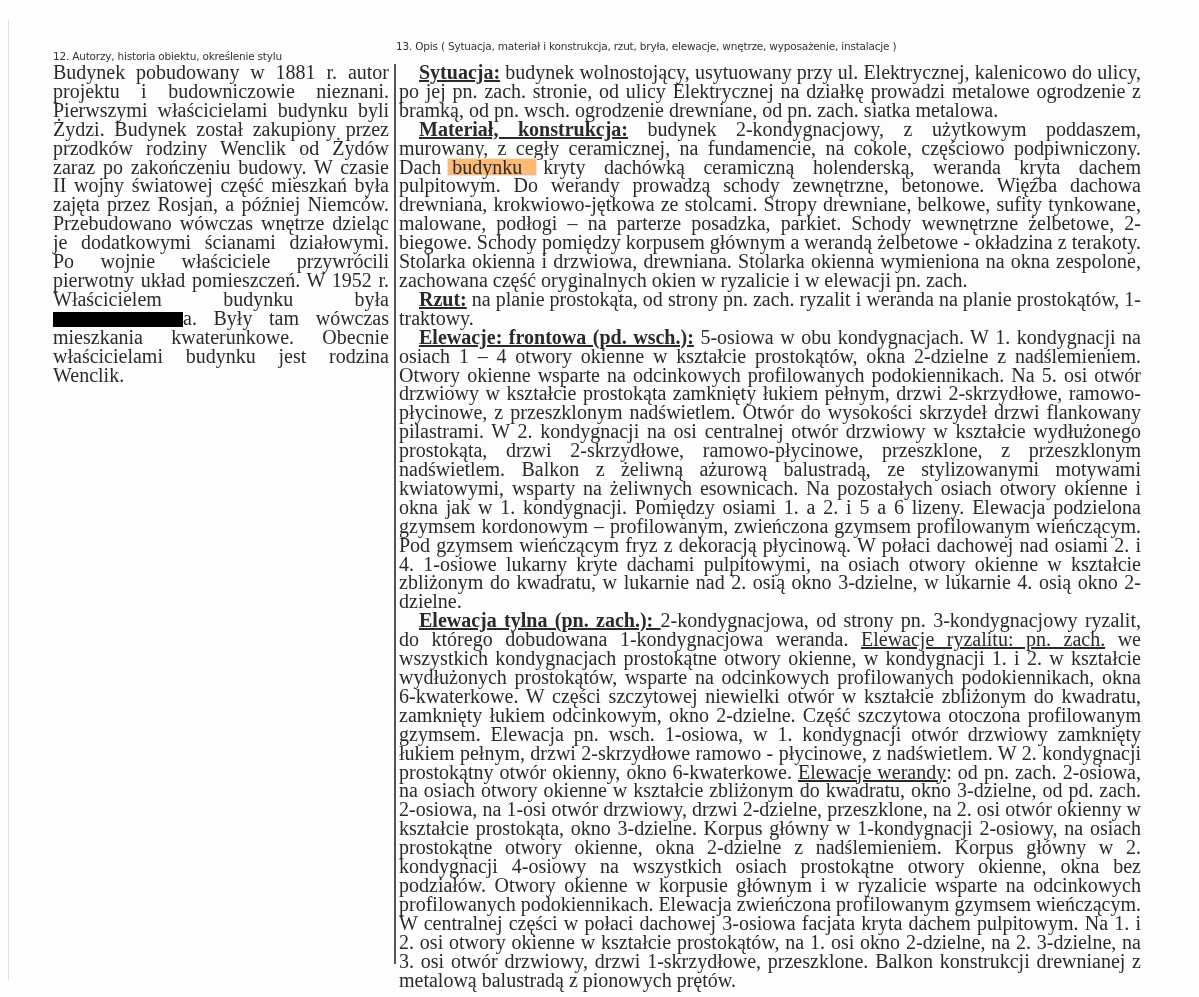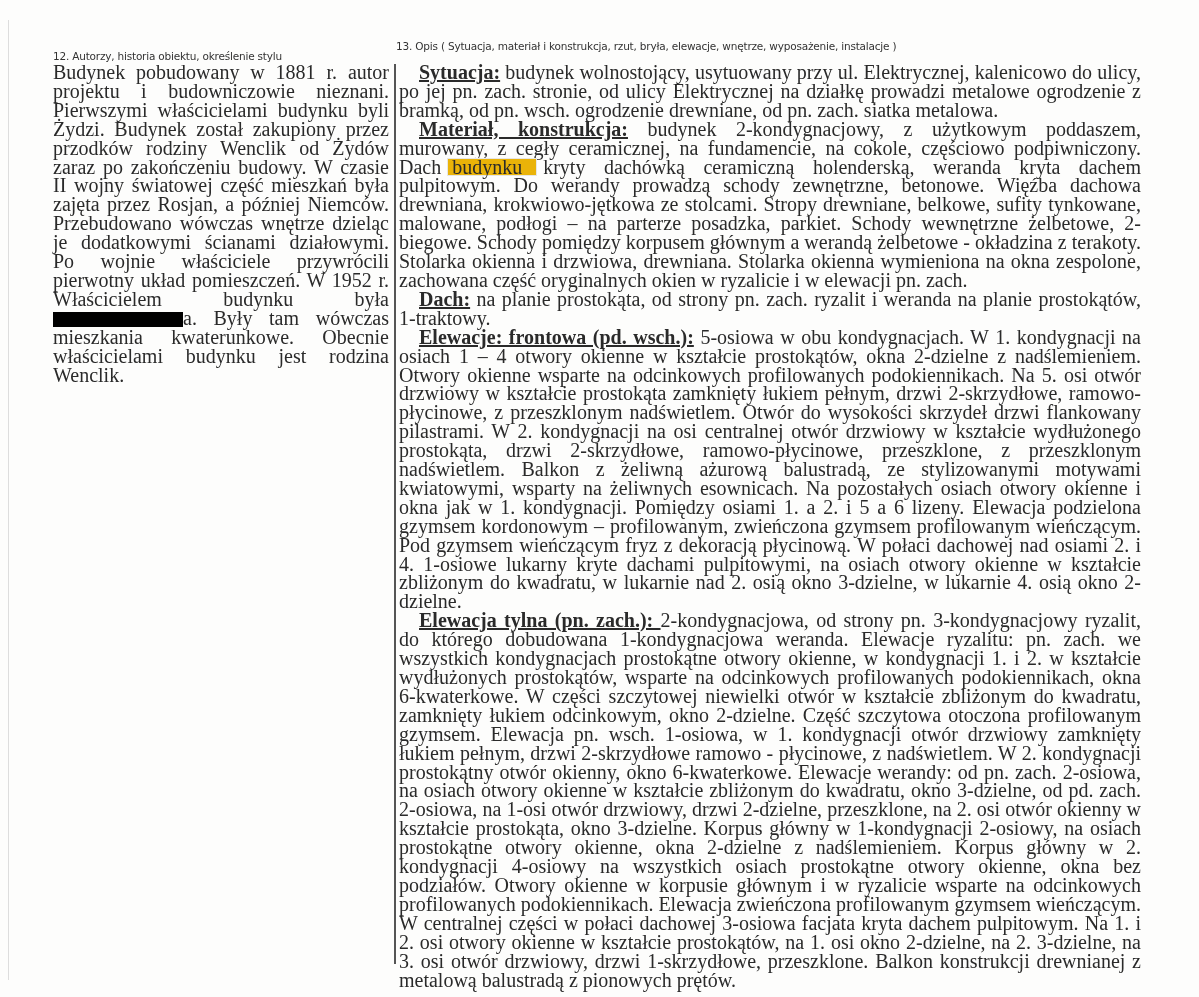--- a/index.html
+++ b/index.html
@@ -57,32 +57,32 @@
   }
   .vline {
     position: absolute;
     background: #555;
     width: 1.5px;
   }
   #vline-mid { left: 394px; top: 64px; height: 900px; }
   #vline-left-edge { left: 8px; top: 20px; height: 960px; background: #ddd; width: 1px; }
 
   .head { font-weight: bold; text-decoration: underline; margin-left: 20px; }
-  .u { }
+  .u { text-decoration: underline; }
   .bold { font-weight: bold; }
   .redact {
     display: inline-block;
     background: #000;
     width: 130px;
     height: 15px;
     vertical-align: -2px;
   }
   .patch {
     display: inline-block;
-    background: #eab308;
+    background: #fdba74;
     border: 1px solid #e6e6e3;
     padding: 0 14px 0 4px;
     margin: 0 6px;
     line-height: 16px;
   }
 </style>
 </head>
 <body>
 
 <div class="page">
@@ -94,18 +94,18 @@
   <div class="section-label" id="label-13">13. Opis ( Sytuacja, materiał i konstrukcja, rzut, bryła, elewacje, wnętrze, wyposażenie, instalacje )</div>
 
   <div class="col" id="col-left">
     <p><span>Budynek pobudowany w 1881 r. autor projektu i budowniczowie nieznani. Pierwszymi właścicielami budynku byli Żydzi. Budynek został zakupiony przez przodków rodziny Wenclik od Żydów zaraz po zakończeniu budowy. W czasie II wojny światowej część mieszkań była zajęta przez Rosjan, a później Niemców. Przebudowano wówczas wnętrze dzieląc je dodatkowymi ścianami działowymi. Po wojnie właściciele przywrócili pierwotny układ pomieszczeń. W 1952 r. Właścicielem budynku była </span><span class="redact"></span><span>a. Były tam wówczas mieszkania kwaterunkowe. Obecnie właścicielami budynku jest rodzina Wenclik.</span></p>
     <div class="p-gap"></div>
   </div>
 
   <div class="col" id="col-right">
     <p><span class="head">Sytuacja:</span><span> budynek wolnostojący, usytuowany przy ul. Elektrycznej, kalenicowo do ulicy, po jej pn. zach. stronie, od ulicy Elektrycznej na działkę prowadzi metalowe ogrodzenie z bramką, od pn. wsch. ogrodzenie drewniane, od pn. zach. siatka metalowa.</span></p>
     <p><span class="head">Materiał, konstrukcja:</span><span> budynek 2-kondygnacjowy, z użytkowym poddaszem, murowany, z cegły ceramicznej, na fundamencie, na cokole, częściowo podpiwniczony. Dach</span><span class="patch">budynku</span><span>kryty dachówką ceramiczną holenderską, weranda kryta dachem pulpitowym. Do werandy prowadzą schody zewnętrzne, betonowe. Więźba dachowa drewniana, krokwiowo-jętkowa ze stolcami. Stropy drewniane, belkowe, sufity tynkowane, malowane, podłogi – na parterze posadzka, parkiet. Schody wewnętrzne żelbetowe, 2-biegowe. Schody pomiędzy korpusem głównym a werandą żelbetowe - okładzina z terakoty. Stolarka okienna i drzwiowa, drewniana. Stolarka okienna wymieniona na okna zespolone, zachowana część oryginalnych okien w ryzalicie i w elewacji pn. zach.</span></p>
-    <p><span class="head">Dach:</span><span> na planie prostokąta, od strony pn. zach. ryzalit i weranda na planie prostokątów, 1-traktowy.</span></p>
+    <p><span class="head">Rzut:</span><span> na planie prostokąta, od strony pn. zach. ryzalit i weranda na planie prostokątów, 1-traktowy.</span></p>
     <p><span class="head">Elewacje: frontowa (pd. wsch.):</span><span> 5-osiowa w obu kondygnacjach. W 1. kondygnacji na osiach 1 – 4 otwory okienne w kształcie prostokątów, okna 2-dzielne z nadślemieniem. Otwory okienne wsparte na odcinkowych profilowanych podokiennikach. Na 5. osi otwór drzwiowy w kształcie prostokąta zamknięty łukiem pełnym, drzwi 2-skrzydłowe, ramowo-płycinowe, z przeszklonym nadświetlem. Otwór do wysokości skrzydeł drzwi flankowany pilastrami. W 2. kondygnacji na osi centralnej otwór drzwiowy w kształcie wydłużonego prostokąta, drzwi 2-skrzydłowe, ramowo-płycinowe, przeszklone, z przeszklonym nadświetlem. Balkon z żeliwną ażurową balustradą, ze stylizowanymi motywami kwiatowymi, wsparty na żeliwnych esownicach. Na pozostałych osiach otwory okienne i okna jak w 1. kondygnacji.  Pomiędzy osiami 1. a 2. i 5 a 6 lizeny. Elewacja podzielona gzymsem kordonowym – profilowanym, zwieńczona gzymsem profilowanym wieńczącym. Pod gzymsem wieńczącym fryz z dekoracją płycinową. W połaci dachowej nad osiami 2. i 4. 1-osiowe lukarny kryte dachami pulpitowymi, na osiach otwory okienne w kształcie zbliżonym do kwadratu, w lukarnie nad 2. osią okno 3-dzielne, w lukarnie 4. osią okno 2-dzielne.</span></p>
     <p><span class="head">Elewacja tylna (pn. zach.): </span><span>2-kondygnacjowa, od strony pn. 3-kondygnacjowy ryzalit, do którego dobudowana 1-kondygnacjowa weranda. </span><span class="u">Elewacje ryzalitu: pn. zach.</span><span> we wszystkich kondygnacjach prostokątne otwory okienne, w kondygnacji 1. i 2. w kształcie wydłużonych prostokątów, wsparte na odcinkowych profilowanych podokiennikach, okna 6-kwaterkowe. W części szczytowej niewielki otwór w kształcie zbliżonym do kwadratu, zamknięty łukiem odcinkowym, okno 2-dzielne. Część szczytowa otoczona profilowanym gzymsem. Elewacja pn. wsch. 1-osiowa, w 1. kondygnacji otwór drzwiowy zamknięty łukiem pełnym, drzwi 2-skrzydłowe ramowo - płycinowe, z nadświetlem. W 2. kondygnacji prostokątny otwór okienny, okno 6-kwaterkowe.  </span><span class="u">Elewacje werandy</span><span>: od pn. zach. 2-osiowa, na osiach otwory okienne w kształcie zbliżonym do kwadratu, okno 3-dzielne, od pd. zach. 2-osiowa, na 1-osi otwór drzwiowy, drzwi 2-dzielne, przeszklone, na 2. osi otwór okienny w kształcie prostokąta, okno 3-dzielne. Korpus główny w 1-kondygnacji 2-osiowy, na osiach prostokątne otwory okienne, okna 2-dzielne z nadślemieniem. Korpus główny w 2. kondygnacji 4-osiowy na wszystkich osiach prostokątne otwory okienne, okna bez podziałów. Otwory okienne w korpusie głównym i w ryzalicie wsparte na odcinkowych profilowanych podokiennikach. Elewacja zwieńczona profilowanym gzymsem wieńczącym. W centralnej części w połaci dachowej 3-osiowa facjata kryta dachem pulpitowym. Na 1. i 2. osi otwory okienne w kształcie prostokątów, na 1. osi okno 2-dzielne, na 2. 3-dzielne, na 3. osi otwór drzwiowy, drzwi 1-skrzydłowe, przeszklone. Balkon konstrukcji drewnianej z metalową balustradą z pionowych prętów.</span></p>
   </div>
 
 </div>
 
 </body></html>

